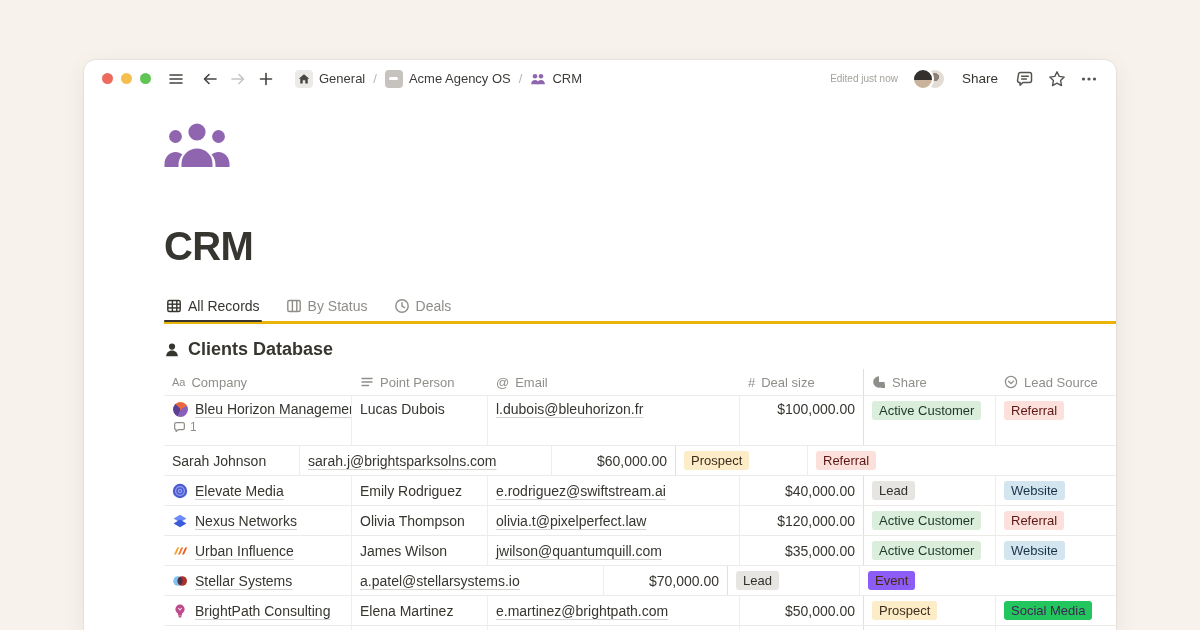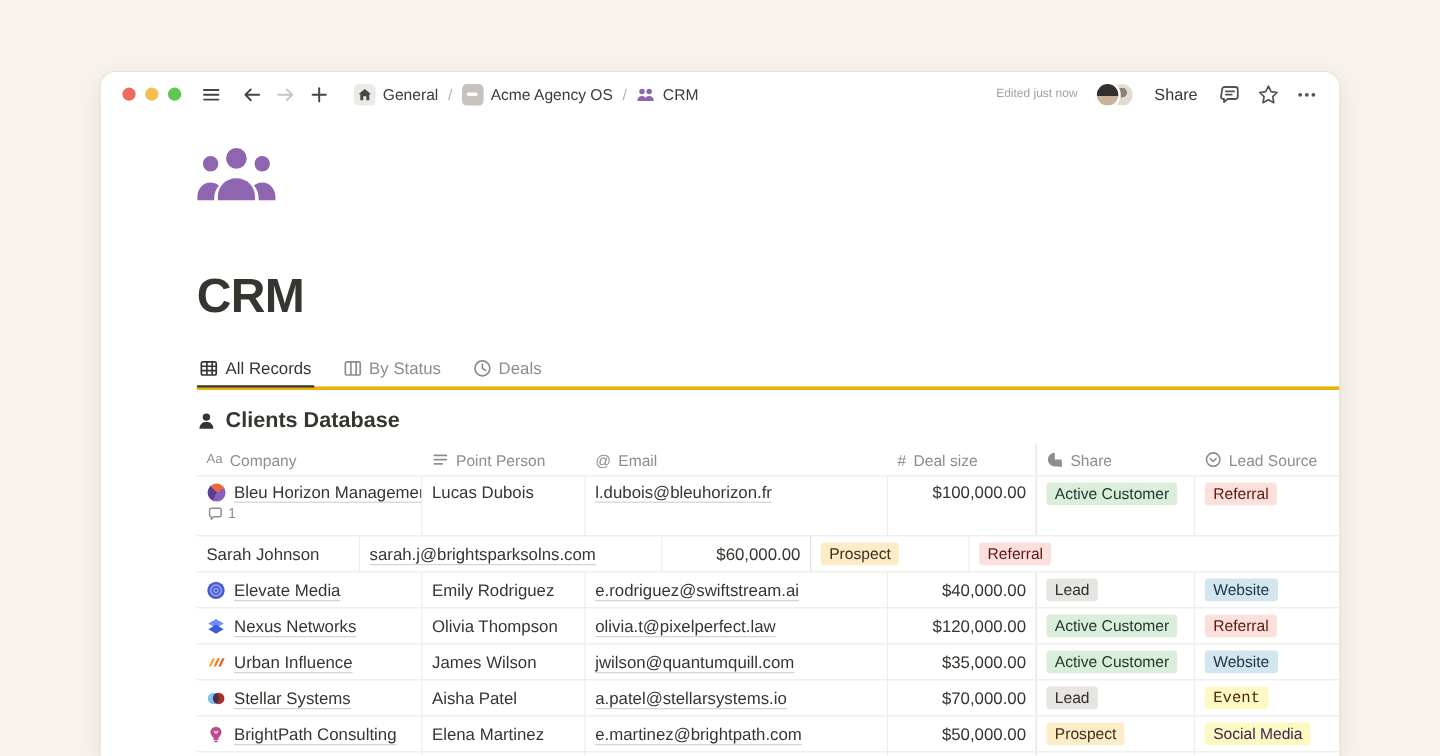--- a/index.html
+++ b/index.html
@@ -72,22 +72,22 @@
   .email { text-decoration:underline; text-decoration-color:rgba(55,53,47,.22); text-underline-offset:2.5px; text-decoration-thickness:1px; }
   .logo { width:16px; height:16px; flex:none; display:flex; align-items:center; justify-content:center; }
   .logo-circle { width:15px; height:15px; border-radius:50%; }
   
   .badge { display:inline-block; font-size:13px; line-height:19px; padding:0 7px; border-radius:3px; white-space:nowrap; }
   .b-green  { background:#DBEDDB; color:#1C3829; }
   .b-yellow { background:#FDECC8; color:#402C1B; }
   .b-gray   { background:#E6E5E2; color:#32302C; }
   .b-red    { background:#FBE0DC; color:#5D1715; }
   .b-blue   { background:#D3E5EF; color:#183347; }
-  .b-orange { background:#fef9c3; color:#49290E;font-family:Liberation Mono, monospace; }
-  .b-purple { background:#fef9c3; color:#412454; }
+  .b-orange { background:#8b5cf6; color:#49290E; }
+  .b-purple { background:#22c55e; color:#412454; }
   .ghead { color:#8F8E89; }
 </style>
 </head>
 <body>
 
 <div class="window">
 
   <div class="topbar">
     <div class="lights">
       <span class="light red"></span>
@@ -435,23 +435,20 @@
             <span class="logo">
               <svg width="16" height="16" viewBox="0 0 16 16">
                   <circle cx="6" cy="8" r="4.8" fill="#7FC4EF"></circle>
                   <circle cx="10.2" cy="8" r="4.8" fill="#A93226"></circle>
                   <path d="M8.1 3.8 a4.8 4.8 0 0 1 0 8.4 a4.8 4.8 0 0 1 0 -8.4 z" fill="#46304E"></path>
                 </svg>
             </span>
             <span class="company-name">Stellar Systems</span>
           </span>
         </div>
-        <div class="cell c2">
-            <span>Aisha Patel</span>
-          </div>
         <div class="cell c3">
             <span class="email">a.patel@stellarsystems.io</span>
           </div>
         <div class="cell c4 c4-strong">
             <span>$70,000.00</span>
           </div>
         <div class="cell c5">
             <span class="badge b-gray">Lead</span>
           </div>
         <div class="cell c6">

